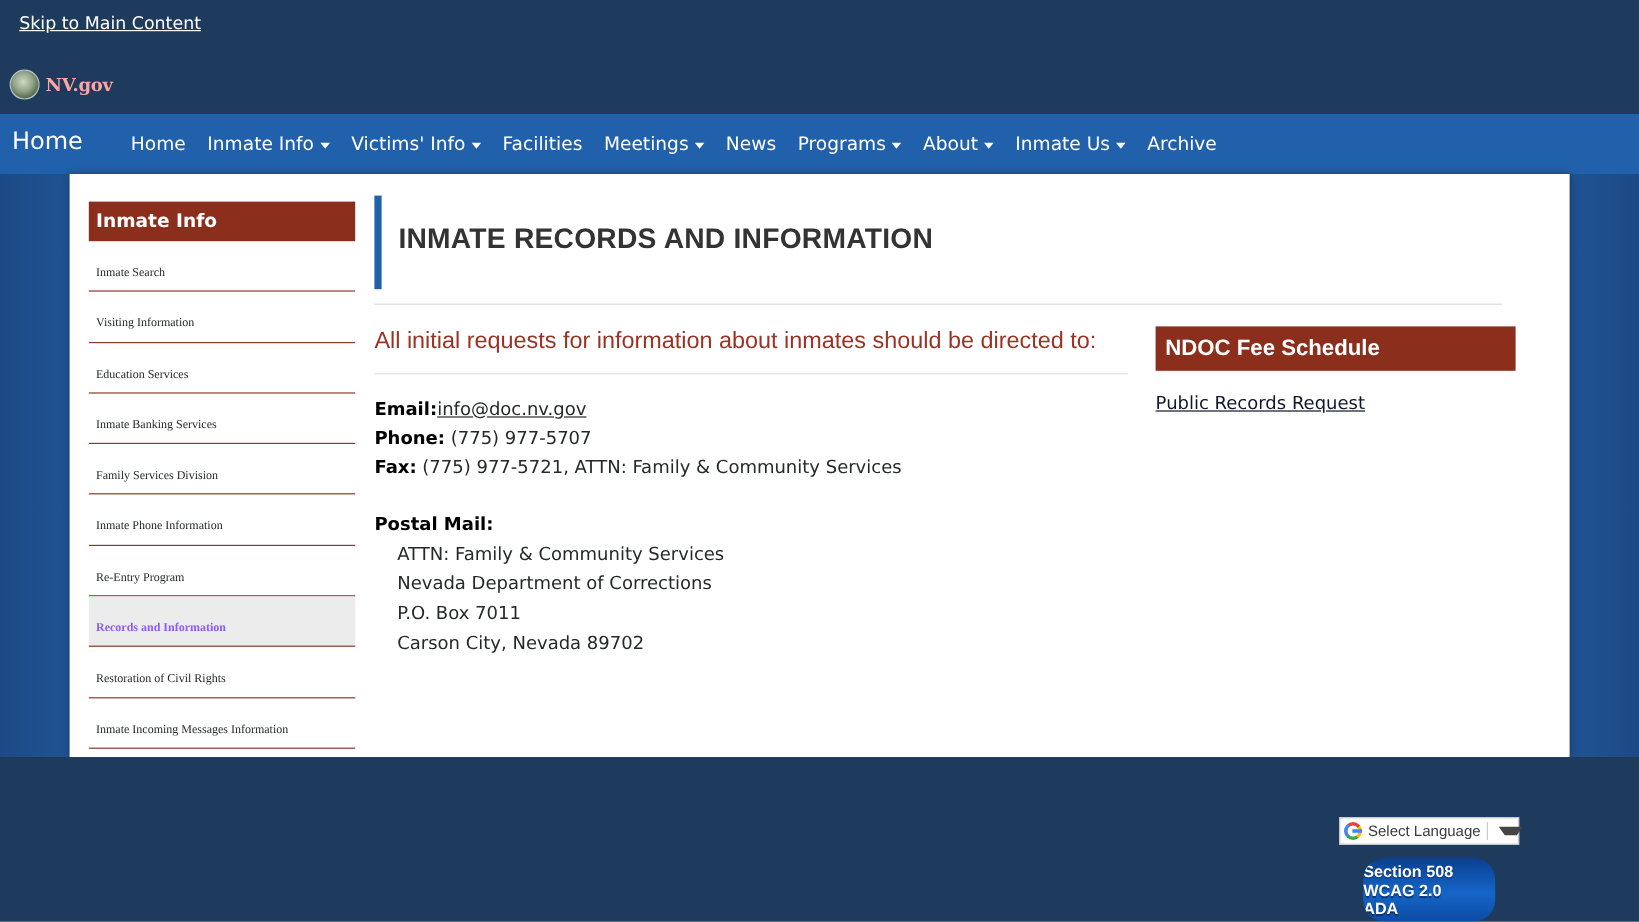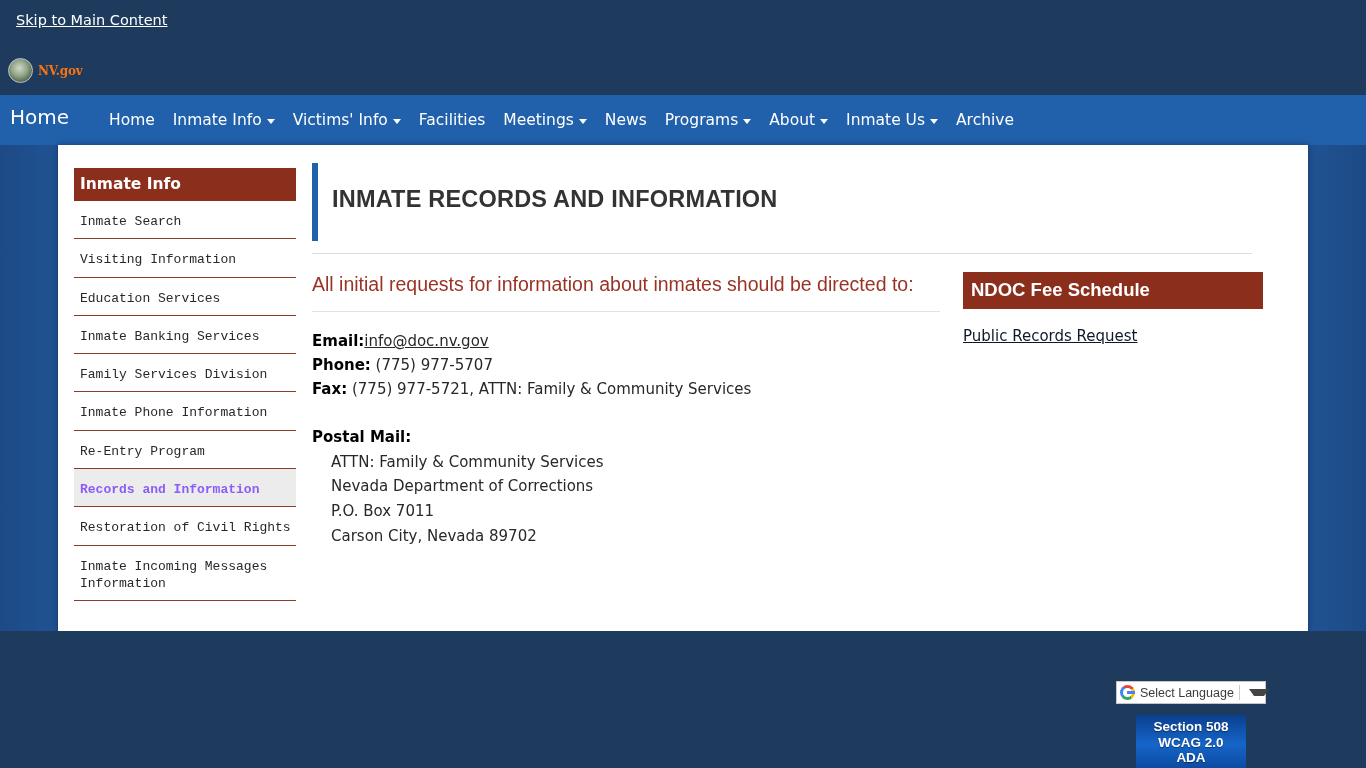--- a/index.html
+++ b/index.html
@@ -58,24 +58,24 @@
   }
   .seal {
     width: 25px; height: 25px;
     border-radius: 50%;
     background: radial-gradient(circle at 45% 40%, #cfd8c8 0%, #93a488 42%, #5e7356 68%, #243b54 100%);
     border: 1.5px solid #b9c4cc;
     box-sizing: border-box;
     display: block;
   }
   .nvgov-text {
-    color: #f97316;
+    color: #fca5a5;
     font-family: "DejaVu Serif", serif;
     font-weight: bold;
-    font-size: 12px;
+    font-size: 15px;
     letter-spacing: -0.2px;
   }
   .agency-title {
     position: absolute;
     left: 102px; top: 60px;
     color: #ffffff;
     font-size: 15.5px;
     white-space: nowrap;
     font-family: "DejaVu Sans", sans-serif;
   }
@@ -209,26 +209,26 @@
   }
   .sidebar-header {
     background: #8b2f1c;
     color: #ffffff;
     font-size: 15.5px;
     font-weight: bold;
     padding: 7px 0 8px 6px;
     font-family: "DejaVu Sans", sans-serif;
   }
   .sb-item {
-    font-size: 13px;
+    font-size: 10px;
     color: #26282a;
-    padding: 12px 4px 8px 6px;
+    padding: 20px 4px 8px 6px;
     border-bottom: 1px solid #8b3b2a;
     line-height: 1.33;
-    font-family: Liberation Mono, monospace;
+    font-family: Liberation Serif, serif;
     text-decoration: none;
     display: block;
   }
   .sb-item.active {
     background: #ececec;
     font-weight: bold;
     color: #8b5cf6;
   }
 
   
@@ -391,24 +391,24 @@
     border-top: 7px solid #444444;
     margin: 0 4px;
     flex: 0 0 10px;
   }
 
   .ada-badge {
     position: absolute;
     left: 1136px; top: 715px;
     width: 110px; height: 53px;
     background: linear-gradient(to bottom, #0b3f8f 0%, #1565c8 55%, #0d4ba3 100%);
-    text-align: center;
     overflow: hidden;
     padding-top: 4px;
     box-sizing: border-box;
+    border-radius: 18px;
   }
   .ada-badge div {
     font-family: "Liberation Sans", sans-serif;
     font-size: 13.5px;
     font-weight: bold;
     color: #ffffff;
     line-height: 1.16;
     text-shadow: 0 1px 1px rgba(0,0,0,0.45);
   }
 </style>

